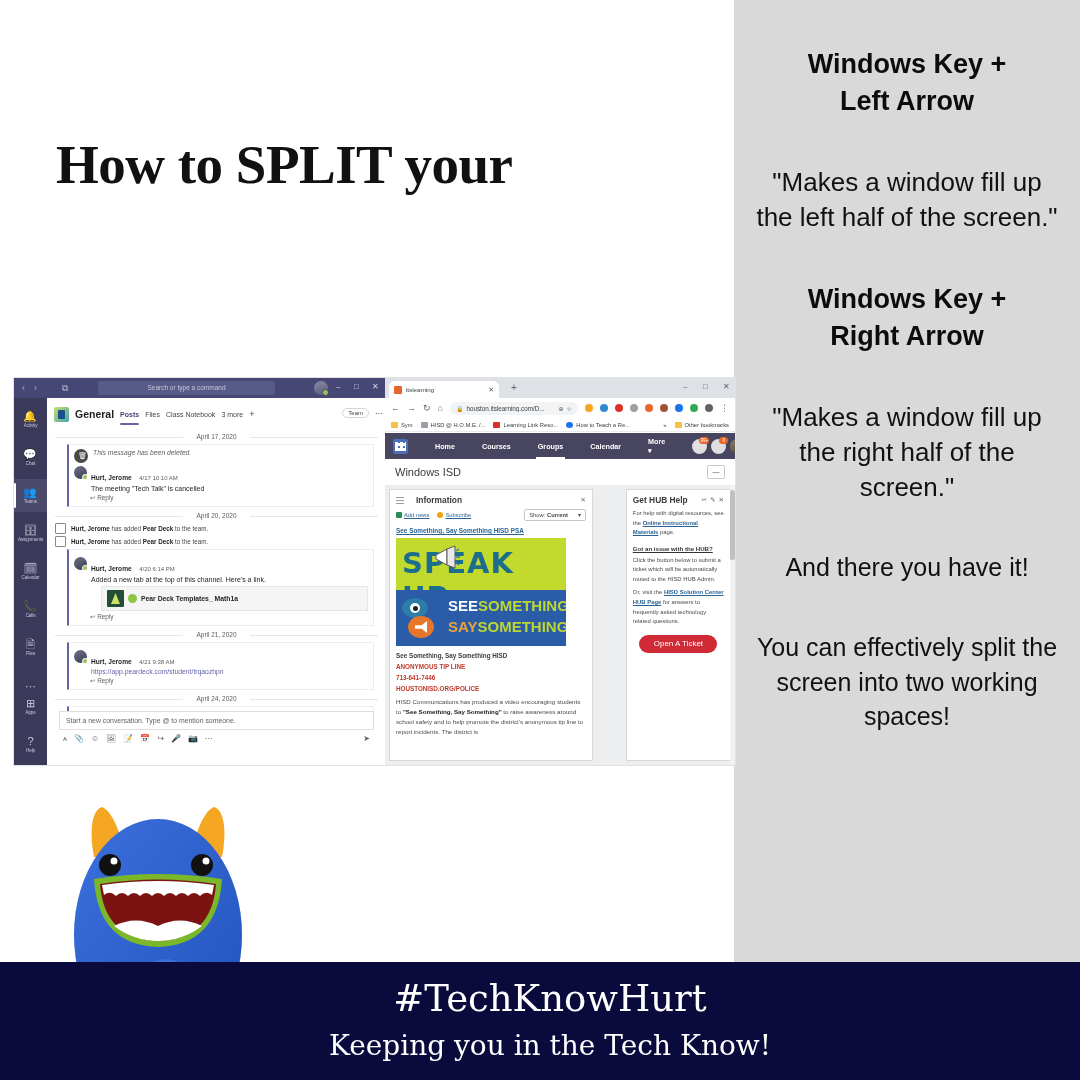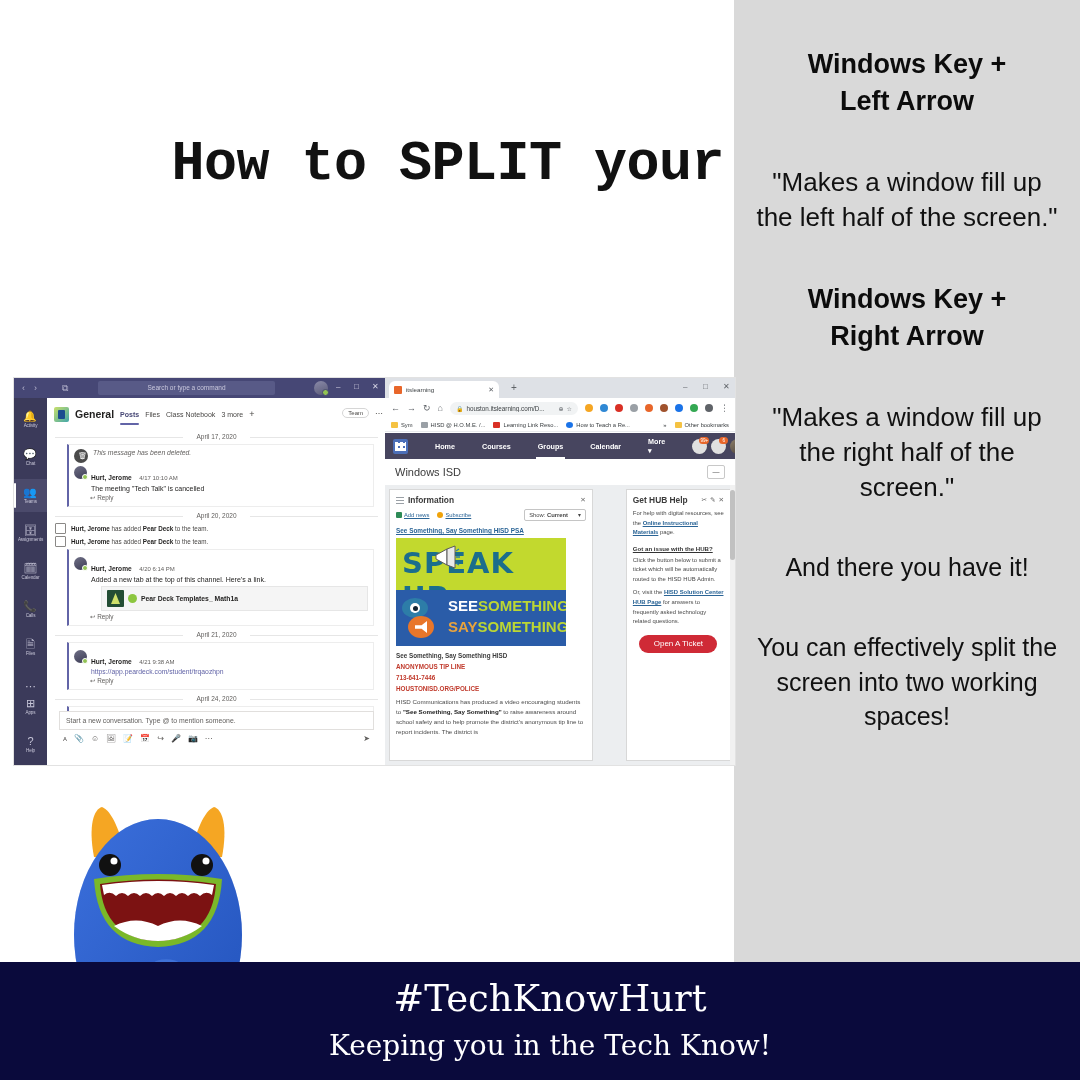--- a/index.html
+++ b/index.html
@@ -11,22 +11,22 @@
     display:flex;flex-direction:column;align-items:center;justify-content:flex-start;padding-top:46px;box-sizing:border-box;}
   .rp-head{font-size:27px;font-weight:bold;color:#0c0c0c;text-align:center;line-height:1.38;width:300px;}
   .rp-quote{font-size:26px;color:#111;text-align:center;line-height:1.36;width:310px;}
   .gap-a{height:44px;}
   .gap-b{height:46px;}
   .gap-c{height:44px;}
   .gap-d{height:46px;}
   .rp-line{font-size:25px;color:#111;text-align:center;line-height:1.38;width:320px;}
 
   
-  .title{position:absolute;left:64px;top:124px;width:660px;text-align:right;
-    font-family:Liberation Mono, monospace;font-weight:bold;font-size:55px;line-height:1.5;color:#111111;
+  .title{position:absolute;left:56px;top:124px;width:660px;text-align:left;
+    font-family:Liberation Serif, serif;font-weight:bold;font-size:55px;line-height:1.5;color:#111111;
     letter-spacing:-0.5px;}
 
   
   .banner{position:absolute;left:0;top:962px;width:1080px;height:118px;background:#0a0a3c;}
   .banner-inner{position:absolute;left:240px;top:0;width:620px;height:118px;
     display:flex;flex-direction:column;align-items:center;justify-content:center;gap:7px;}
   .hashtag{font-family:"DejaVu Serif",serif;font-size:37px;color:#ffffff;line-height:1.18;}
   .tagline{font-family:"DejaVu Serif",serif;font-size:28px;color:#ffffff;line-height:1.3;}
 
   
@@ -139,21 +139,21 @@
 
   .il-title{position:absolute;left:0;top:81px;width:350px;height:26px;background:#fff;display:flex;align-items:center;padding:0 10px;box-sizing:border-box;}
   .il-title-t{font-size:11px;color:#3b3b3b;}
   .il-collapse{margin-left:auto;width:16px;height:12px;border:1px solid #c8c8c8;border-radius:2px;
     font-size:7px;color:#555;text-align:center;line-height:11px;}
 
   .il-page{position:absolute;left:0;top:107px;width:350px;height:280px;background:#eceef0;padding:4px;box-sizing:border-box;display:flex;gap:4px;}
   .card{background:#fff;border:1px solid #d8d8d8;padding:5px 6px;box-sizing:border-box;}
   .card-info{width:218px;}
   .card-help{width:112px;margin-left:29px;}
-  .card-hdr{display:flex;align-items:center;gap:4px;}
+  .card-hdr{display:flex;align-items:center;gap:12px;}
   .card-grip{width:8px;height:8px;background:repeating-linear-gradient(0deg,#9aa0a6 0 1.5px,transparent 1.5px 3px);flex:none;}
   .card-title{font-size:8.4px;font-weight:bold;color:#3b3b3b;}
   .card-tools{margin-left:auto;display:flex;gap:3px;font-size:6.6px;color:#6b6b6b;}
   .info-actions{display:flex;align-items:center;gap:8px;margin-top:4px;}
   .act{display:flex;align-items:center;gap:2px;font-size:5.8px;color:#2a6496;text-decoration:underline;}
   .act-ico{width:6px;height:6px;border-radius:1px;flex:none;}
   .show-sel{margin-left:auto;border:1px solid #c5c5c5;border-radius:2px;padding:2px 4px;font-size:5.8px;color:#444;
     display:flex;align-items:center;gap:10px;background:#fff;}
   .news-title{font-size:6.4px;font-weight:bold;color:#2a6496;text-decoration:underline;margin-top:6px;}
 

